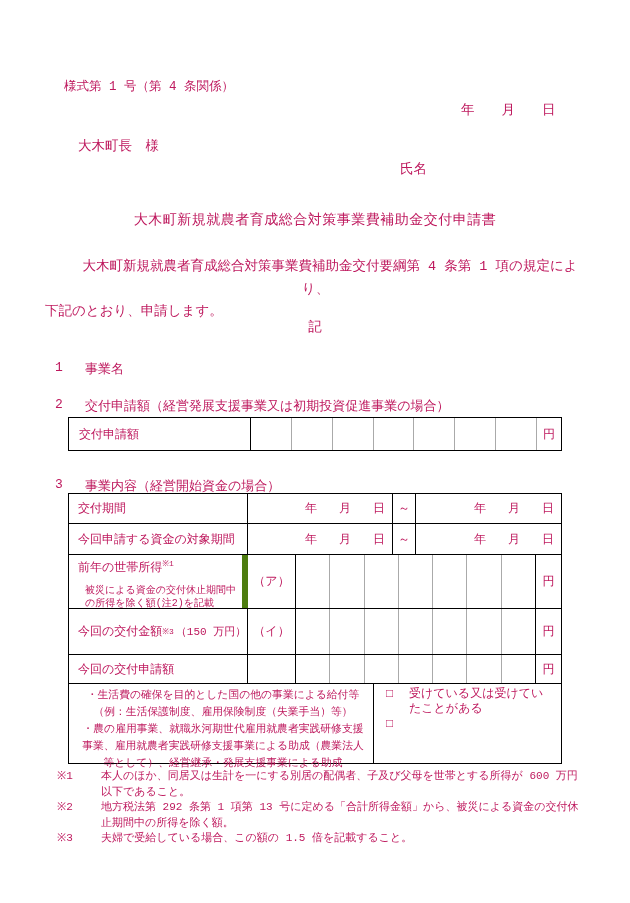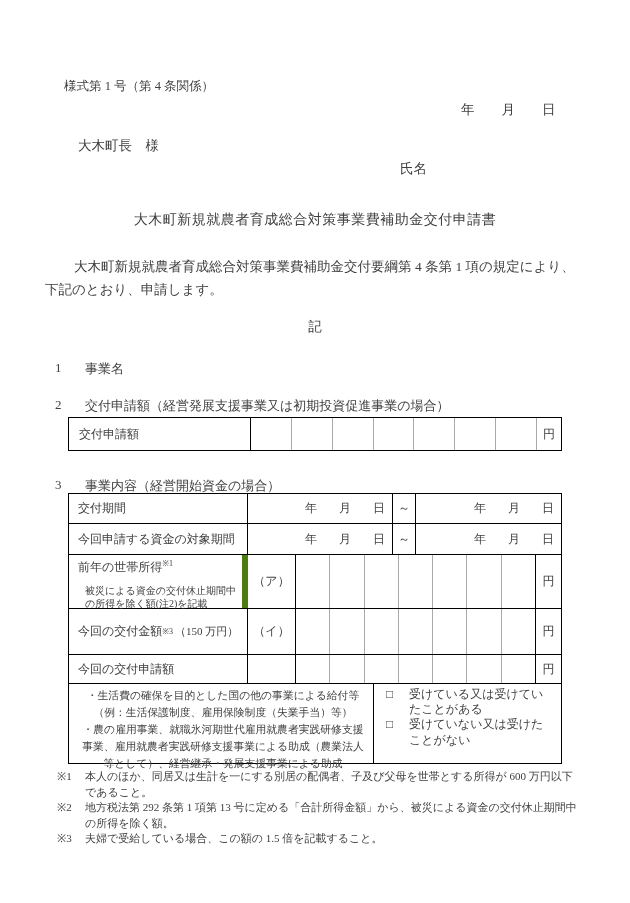--- a/index.html
+++ b/index.html
@@ -1,34 +1,34 @@
 <!DOCTYPE html>
 <html><head>
 <meta charset="utf-8">
 <style>
   html,body{margin:0;padding:0;background:#e8e8e8;}
   .page{
     position:relative;
     width:630px;height:903px;
     margin:0 auto;
     background:#ffffff;
-    color:#404040;
-    font-family:Liberation Serif, serif;
+    color:#be185d;
+    font-family:Liberation Mono, monospace;
     font-size:13.5px;
     overflow:hidden;
   }
   *{box-sizing:border-box;}
 
   .form-number{position:absolute;top:78px;left:64px;font-size:12.5px;}
   .date-line{position:absolute;top:101px;left:461px;display:flex;gap:27px;font-size:13.5px;}
   .addressee{position:absolute;top:137px;left:78px;font-size:13.5px;}
   .name-label{position:absolute;top:160px;left:400px;font-size:13.5px;}
   .doc-title{position:absolute;top:211px;left:0;width:100%;text-align:center;font-size:14px;letter-spacing:.5px;}
   .body-par{position:absolute;top:256px;left:45px;right:44px;font-size:13.5px;line-height:22.5px;}
-  .body-par .l1{display:block;text-indent:29px;}
+  .body-par .l1{display:block;text-indent:29px;text-align:center;}
   .body-par .l2{display:block;}
   .record-mark{position:absolute;top:318px;left:0;width:100%;text-align:center;font-size:13.5px;}
 
   .sec{position:absolute;left:55px;display:flex;font-size:13px;}
   .sec .secnum{display:inline-block;width:30px;}
   .sec1{top:360px}.sec2{top:397px}.sec3{top:477px}
 
   
   .t1{position:absolute;left:68px;top:417px;width:494px;height:34px;
       border:1.5px solid #000;display:flex;background:#fff;justify-content:space-between;}
@@ -65,21 +65,21 @@
   .chk-left{width:305px;border-right:1px solid #000;padding:3px 5px 0 9px;
       font-size:10.8px;line-height:17px;text-align:center;}
   .chk-right{flex:1;padding-top:3px;font-size:12px;}
   .chk-item{display:flex;line-height:15.2px;}
   .chk-item .box{width:14px;margin-left:12px;margin-right:9px;}
   .chk-item .chktext{flex:1;padding-right:8px;}
 
   .notes{position:absolute;left:57px;top:769px;width:526px;font-size:11px;line-height:15.5px;}
   .note{display:flex;}
   .note .mk{width:28px;flex-shrink:0;}
-  .note .tx{flex:1;}
+  .note .tx{flex:1;margin-left:16px;}
 </style>
 </head>
 <body>
 
 <div class="page">
 
   <div class="form-number">様式第 1 号（第 4 条関係）</div>
 
   <div class="date-line">
     <span>年</span>
@@ -217,21 +217,20 @@
         <div>・生活費の確保を目的とした国の他の事業による給付等（例：生活保護制度、雇用保険制度（失業手当）等）</div>
         <div>・農の雇用事業、就職氷河期世代雇用就農者実践研修支援事業、雇用就農者実践研修支援事業による助成（農業法人等として）、経営継承・発展支援事業による助成</div>
       </div>
       <div class="chk-right">
         <div class="chk-item">
           <span class="box">□</span>
           <span class="chktext">受けている又は受けていたことがある</span>
         </div>
         <div class="chk-item">
           <span class="box">□</span>
-          <span class="chktext">受けていない又は受けたことがない</span>
         </div>
       </div>
     </div>
 
   </div>
 
   <div class="notes">
     <div class="note">
       <span class="mk">※1</span>
       <span class="tx">本人のほか、同居又は生計を一にする別居の配偶者、子及び父母を世帯とする所得が 600 万円以下であること。</span>

